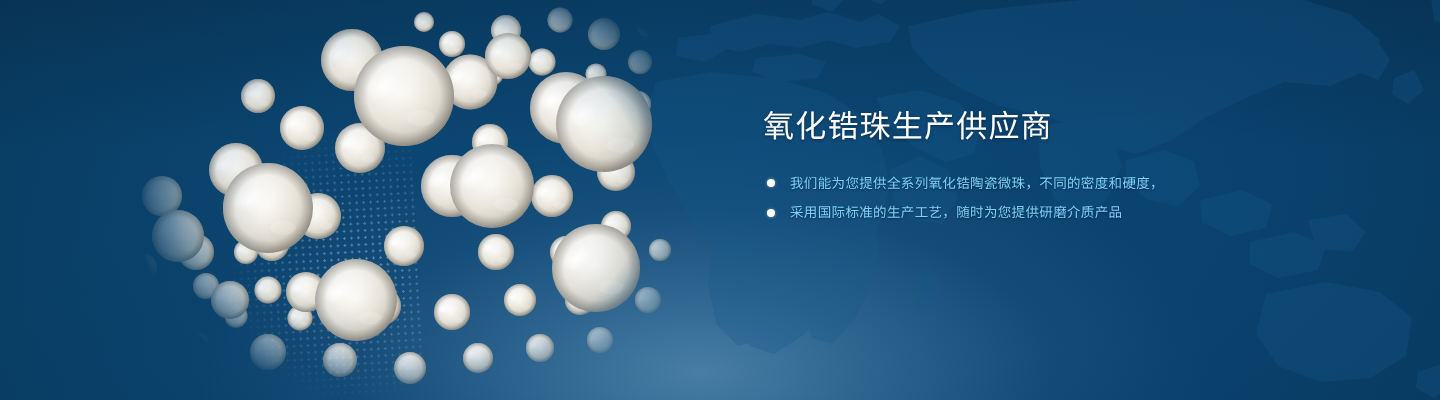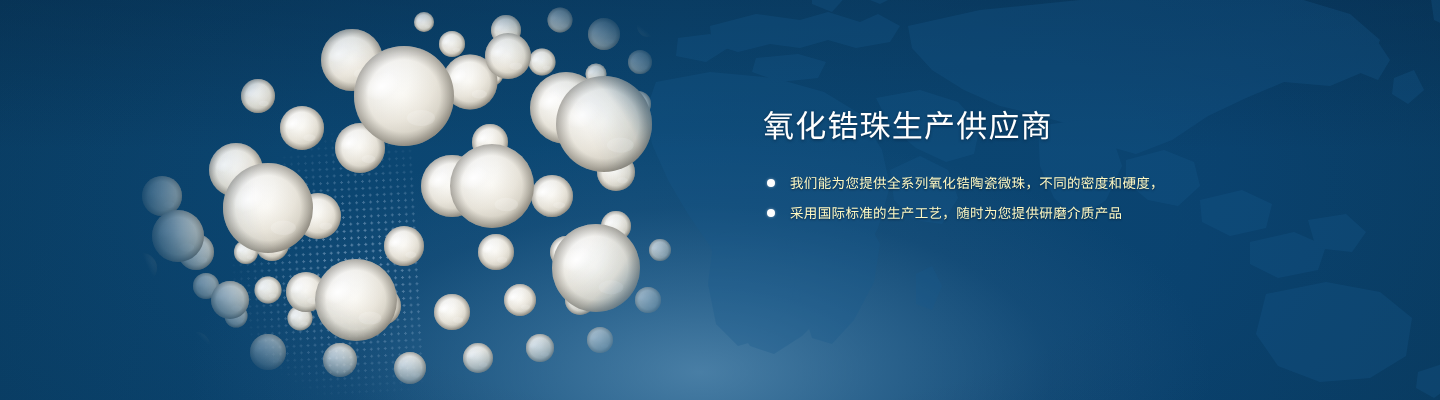--- a/index.html
+++ b/index.html
@@ -99,27 +99,27 @@
   }
   .bullets{
     list-style:none;
     margin:26px 0 0 0;
     padding:0;
   }
   .bullet{
     position:relative;
     padding-left:27px;
     margin-bottom:9px;
-    color:#fef9c3;
+    color:#7dd3fc;
     font-size:13.5px;
     line-height:21px;
     letter-spacing:0.35px;
     text-shadow:0 1px 2px rgba(0,18,38,0.6);
   }
-  .bullet:last-child{margin-bottom:0;}
+  .bullet:last-child{margin-bottom:0;font-family:Liberation Mono, monospace;}
   .dot{
     position:absolute;
     left:4px;top:6.5px;
     width:8px;height:8px;
     border-radius:50%;
     background:#ffffff;
     box-shadow:0 0 3px rgba(255,255,255,0.45);
   }
   .bullet .line{display:block;}
 </style>

